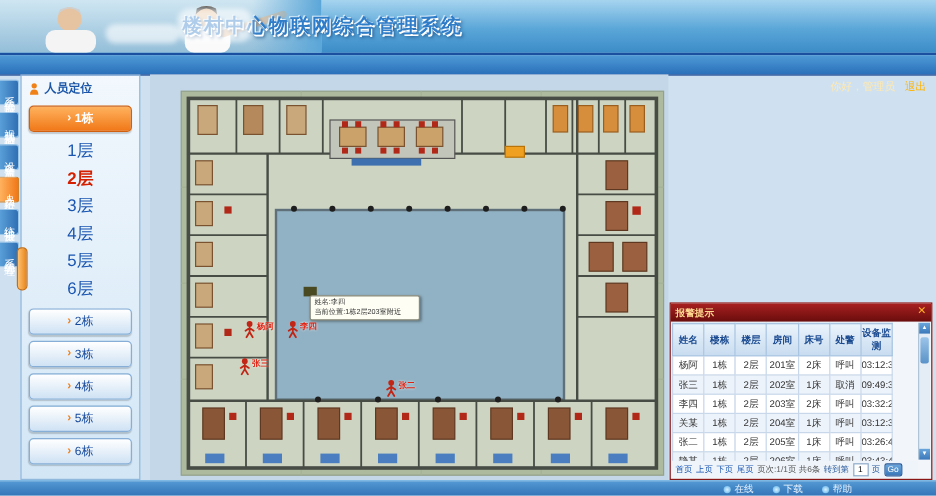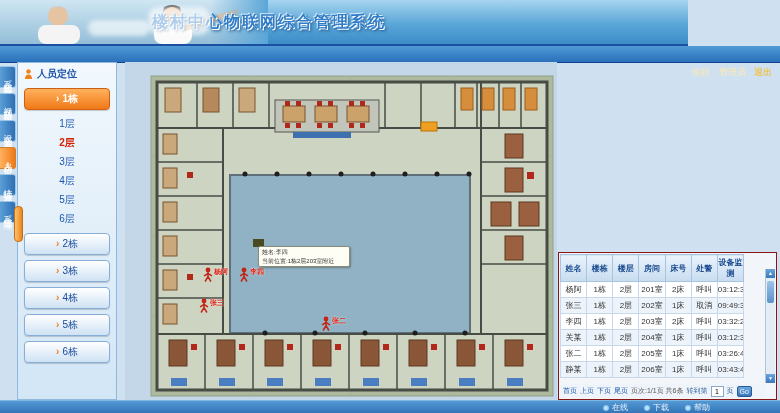--- a/index.html
+++ b/index.html
@@ -2,21 +2,21 @@
 <html><head>
 <meta charset="utf-8">
 <style>
   html,body{margin:0;padding:0;}
   body{
     width:780px;height:413px;position:relative;overflow:hidden;
     font-family:"Liberation Sans","DejaVu Sans",sans-serif;
     background:#cfe1f1;
   }
   
-  .banner{position:absolute;left:0;top:0;width:688px;height:44px;
+  .banner{position:absolute;left:0;top:0;width:780px;height:44px;
     background:linear-gradient(#a6d4ef,#5aa6d8 55%,#3c8cc8);
     border-bottom:2px solid #1b4fa0;}
   .photo{position:absolute;left:0;top:0;width:268px;height:44px;overflow:hidden;}
   .app-title{position:absolute;left:152px;top:12px;font-size:16px;font-weight:bold;
     letter-spacing:2px;color:#2f7cc8;white-space:nowrap;z-index:3;
     text-shadow:1px 1px 0 #ffffff,-1px -1px 0 #d8ecfa,2px 2px 3px #1a5088;}
   .blur-patch{position:absolute;background:rgba(255,255,255,.62);filter:blur(2px);
     border-radius:10px;z-index:4;}
   .bp1{left:148px;top:7px;width:62px;height:28px;}
   .bp2{left:88px;top:20px;width:62px;height:16px;}
@@ -41,21 +41,21 @@
   .panel-header{display:flex;align-items:center;gap:4px;padding:4px 6px 2px 6px;
     font-size:10px;font-weight:bold;color:#1a55a8;}
   .bld-btn{display:flex;align-items:center;justify-content:center;gap:3px;width:84px;
     margin:5px auto;padding:3px 0;font-size:10px;color:#15489c;
     background:linear-gradient(#ffffff,#cfe2f4);border:1px solid #86aed6;border-radius:4px;
     box-shadow:0 1px 1px rgba(0,0,0,.18);cursor:pointer;}
   .bld-btn.active{background:linear-gradient(#ffb25e,#f07818);color:#fff;border-color:#d06010;font-weight:bold;}
   .bld-btn .arrow{color:#f08018;font-weight:bold;font-size:10px;line-height:8px;}
   .bld-btn.active .arrow{color:#fff;}
   .floor-list{display:flex;flex-direction:column;align-items:center;gap:1px;margin:2px 0 4px 0;}
-  .floor{font-size:10px;color:#1a55b0;text-decoration:none;padding:2px 0;cursor:pointer;}
+  .floor{font-size:14px;color:#1a55b0;text-decoration:none;padding:2px 0;cursor:pointer;}
   .floor.current{color:#d42000;font-weight:bold;}
   .handle{position:absolute;left:14px;top:206px;width:7px;height:34px;z-index:6;
     background:linear-gradient(90deg,#ffc070,#e8861a);border:1px solid #c86d10;border-radius:4px;cursor:pointer;}
   
   .plan-area{position:absolute;left:125px;top:62px;width:432px;height:338px;background:#c3d7e9;}
   .tooltip-tab{position:absolute;left:128px;top:177px;width:11px;height:8px;background:#4a4a22;z-index:8;}
   .tooltip{position:absolute;left:133px;top:184px;width:92px;height:21px;z-index:8;
     background:#fffef4;border:1px solid #8a8a7a;border-radius:2px;box-shadow:1px 1px 2px rgba(0,0,0,.3);
     font-size:6px;line-height:9px;color:#333;padding:1px 3px;box-sizing:border-box;white-space:nowrap;overflow:hidden;}
   .marker{position:absolute;z-index:7;display:flex;align-items:flex-start;cursor:pointer;}
@@ -344,20 +344,24 @@
         <svg width="10" height="15" viewBox="0 0 10 15">
           <circle cx="5" cy="3" r="2.4" fill="#c22515"></circle>
           <path d="M5 5.4V9.6M5 6.4L1.6 8.6M5 6.4L8.4 8.6M5 9.6L2.4 14M5 9.6L7.6 14" stroke="#c22515" stroke-width="1.5" fill="none" stroke-linecap="round"></path>
         </svg>
         <span class="mlabel">张二</span>
       </div>
     </div>
 </div>
 
 <div class="alarm">
+  <div class="alarm-title">
+    <span>报警提示</span>
+    <span class="alarm-close">✕</span>
+  </div>
   <table>
     <thead>
         <tr id="alarm-head">
           <th>姓名</th>
           <th>楼栋</th>
           <th>楼层</th>
           <th>房间</th>
           <th>床号</th>
           <th>处警</th>
           <th>设备监测</th>

